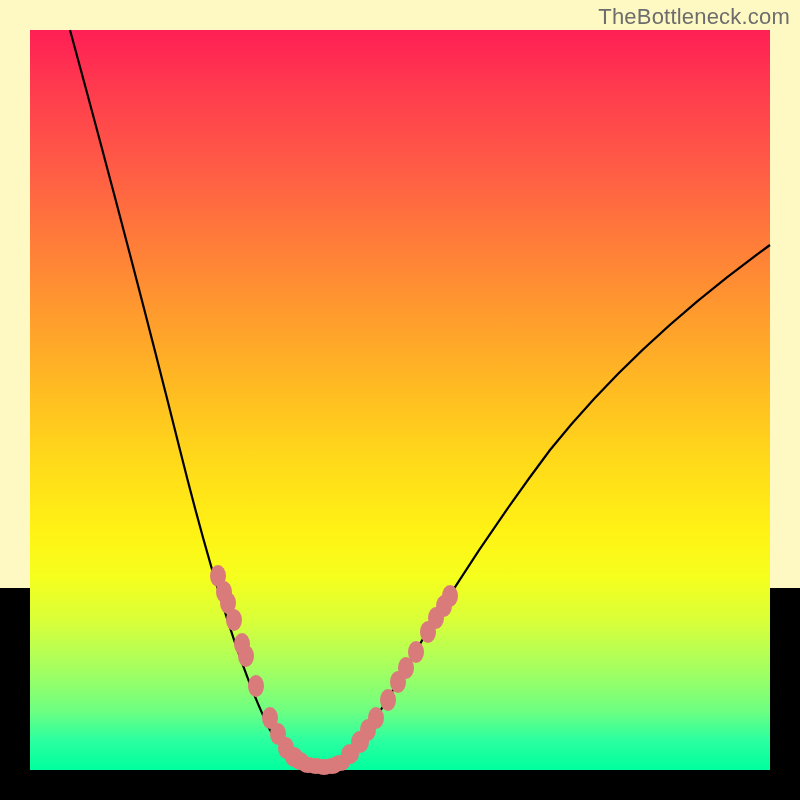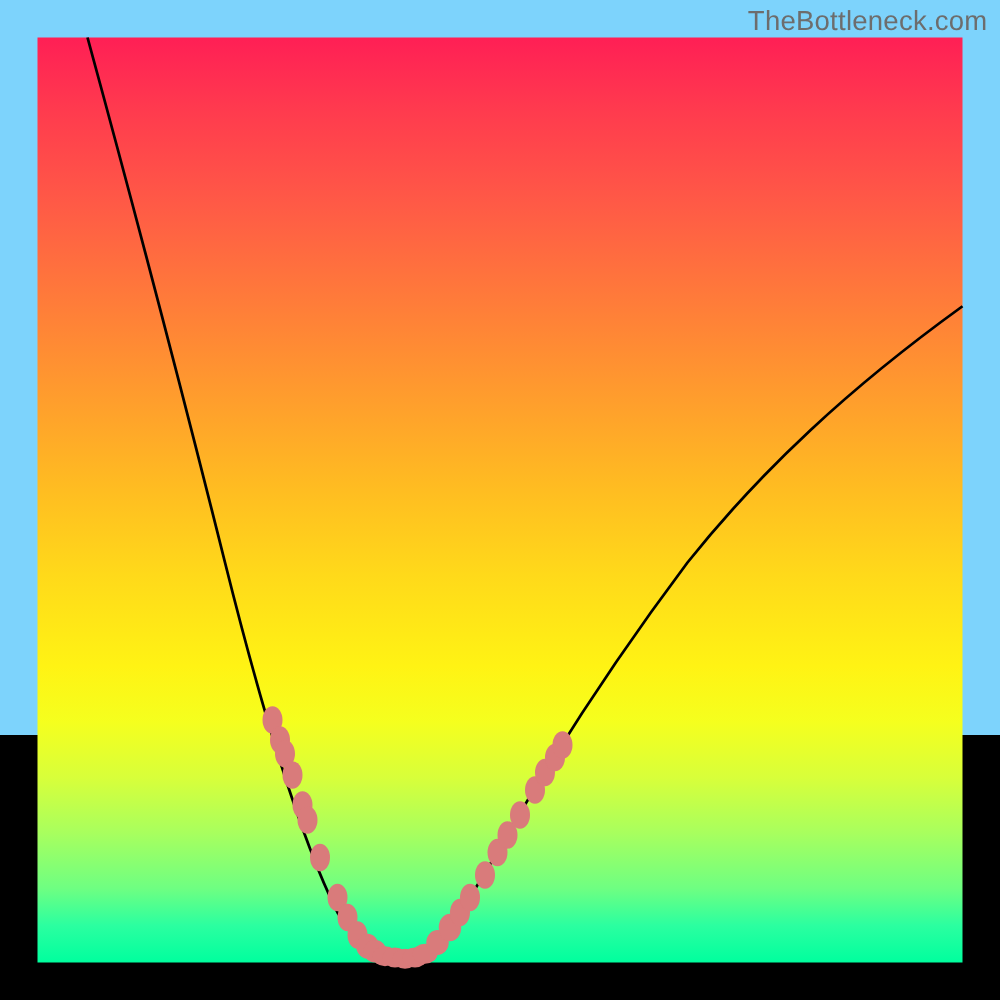--- a/index.html
+++ b/index.html
@@ -10,21 +10,21 @@
     background: #000;
     overflow: hidden;
     font-family: Arial, Helvetica, sans-serif;
   }
   .frame {
     position: absolute;
     top: 0;
     left: 0;
     width: 800px;
     height: 588px;
-    background: #7dd3fc;
+    background: #fef9c3;
   }
   .plot {
     position: absolute;
     top: 30px;
     left: 30px;
     width: 740px;
     height: 740px;
     background: linear-gradient(
       to bottom,
       #ff1f55 0%,

